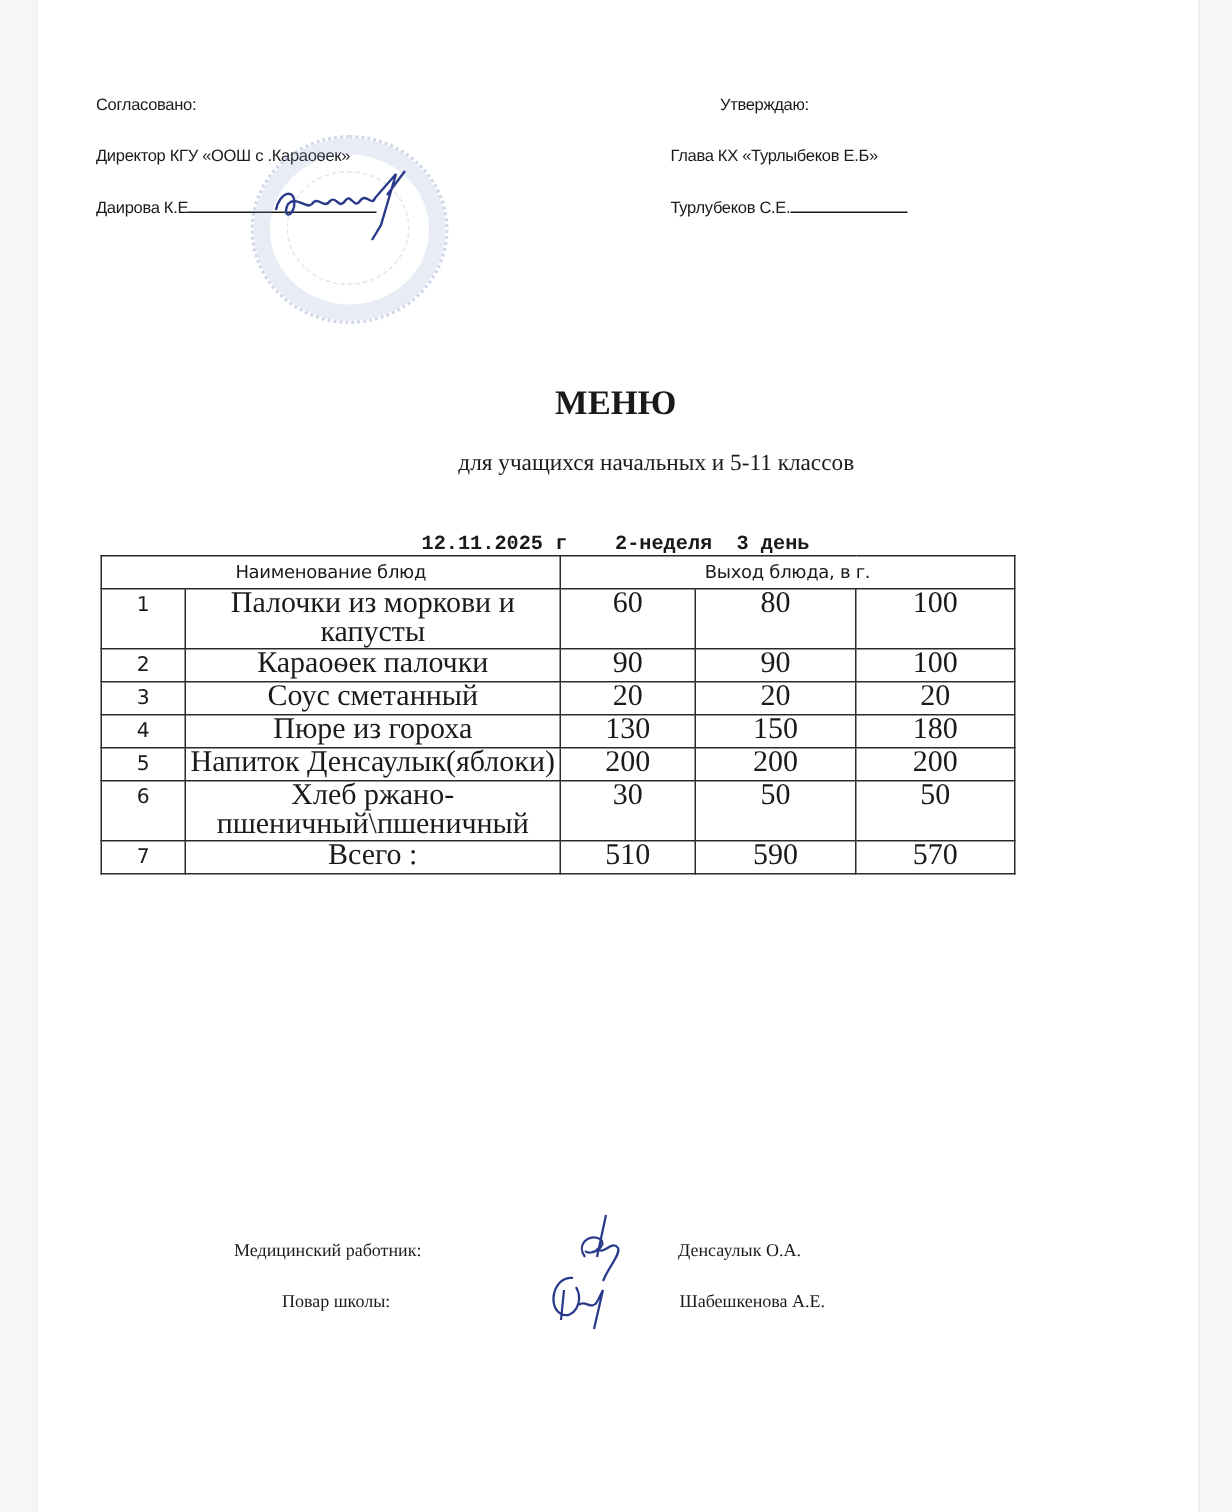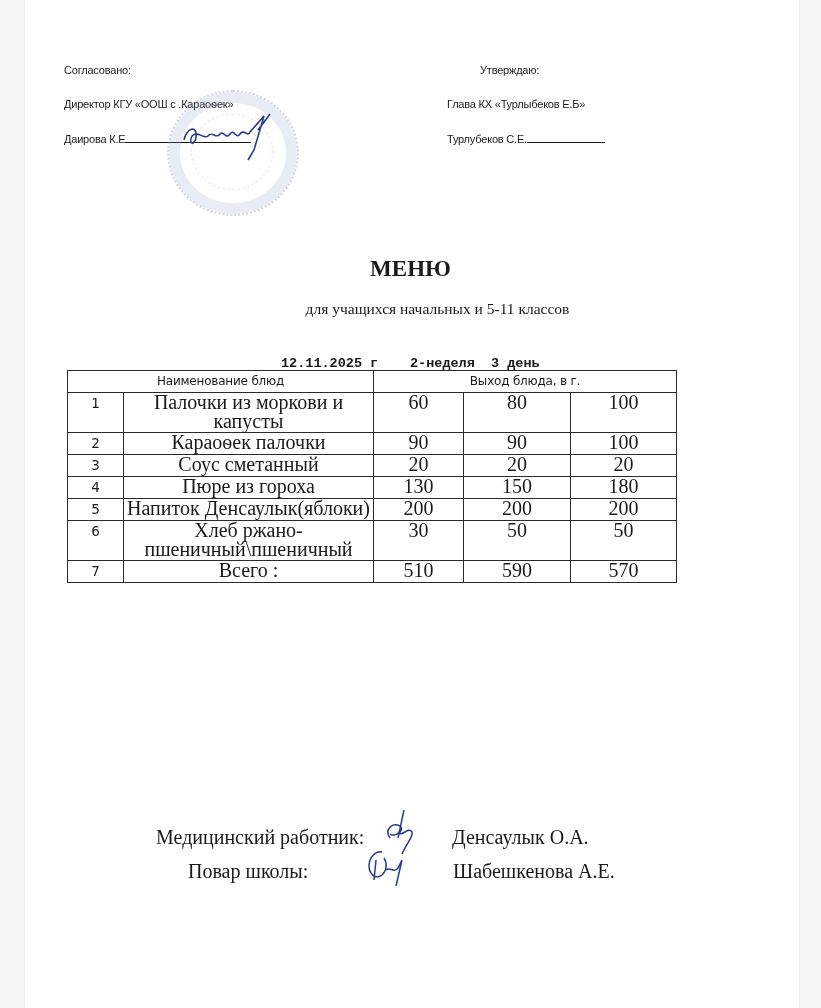--- a/index.html
+++ b/index.html
@@ -39,21 +39,21 @@
   table.menu td, table.menu th {
     border:1.4px solid #2a2a2a; padding:0; text-align:center; vertical-align:top;
     font-family:"Liberation Serif", serif; font-size:20px; font-weight:normal; line-height:19px;
   }
   table.menu th.hdr { font-family:"DejaVu Sans", sans-serif; font-weight:normal; font-size:12px; height:21px; vertical-align:middle; letter-spacing:-0.2px; }
   table.menu th.sub { font-family:"DejaVu Sans", sans-serif; font-size:13.5px; height:20px; vertical-align:middle; letter-spacing:-0.2px; }
   table.menu td.num { font-family:"DejaVu Sans", sans-serif; font-size:13.5px; padding-top:1px; }
   table.menu tr.row-sm td { height:20px; }
   table.menu tr.row-lg td { height:38px; }
 
-  .sign-text { font-family:"Liberation Serif", serif; font-size:20px; }
+  .sign-text { font-family:"Liberation Serif", serif; font-size:12px; }
   .scribble { position:absolute; }
 </style>
 </head>
 <body>
 
 <div class="page"></div>
 
 <div class="abs sans" style="left:64px; top:64px;">Согласовано:</div>
 <div class="abs sans" style="left:64px; top:98px;">Директор КГУ «ООШ с .Караоѳек»</div>
 <div class="abs sans" style="left:64px; top:133px;">

